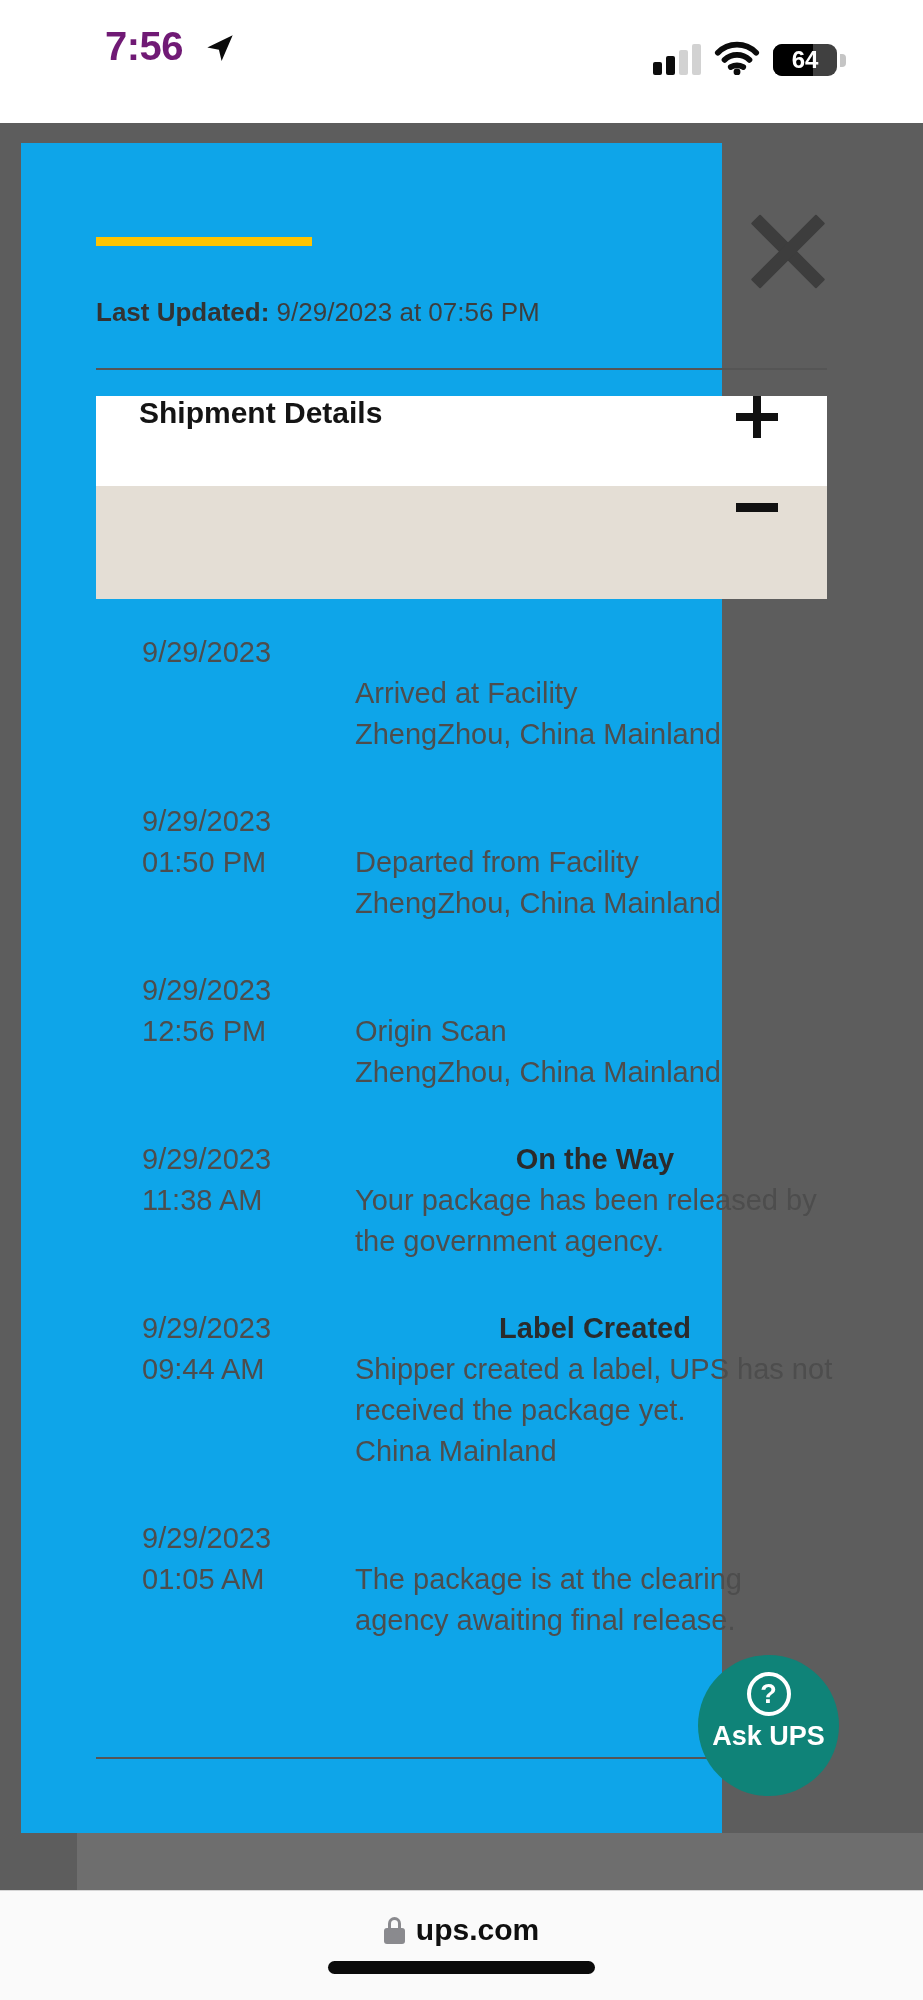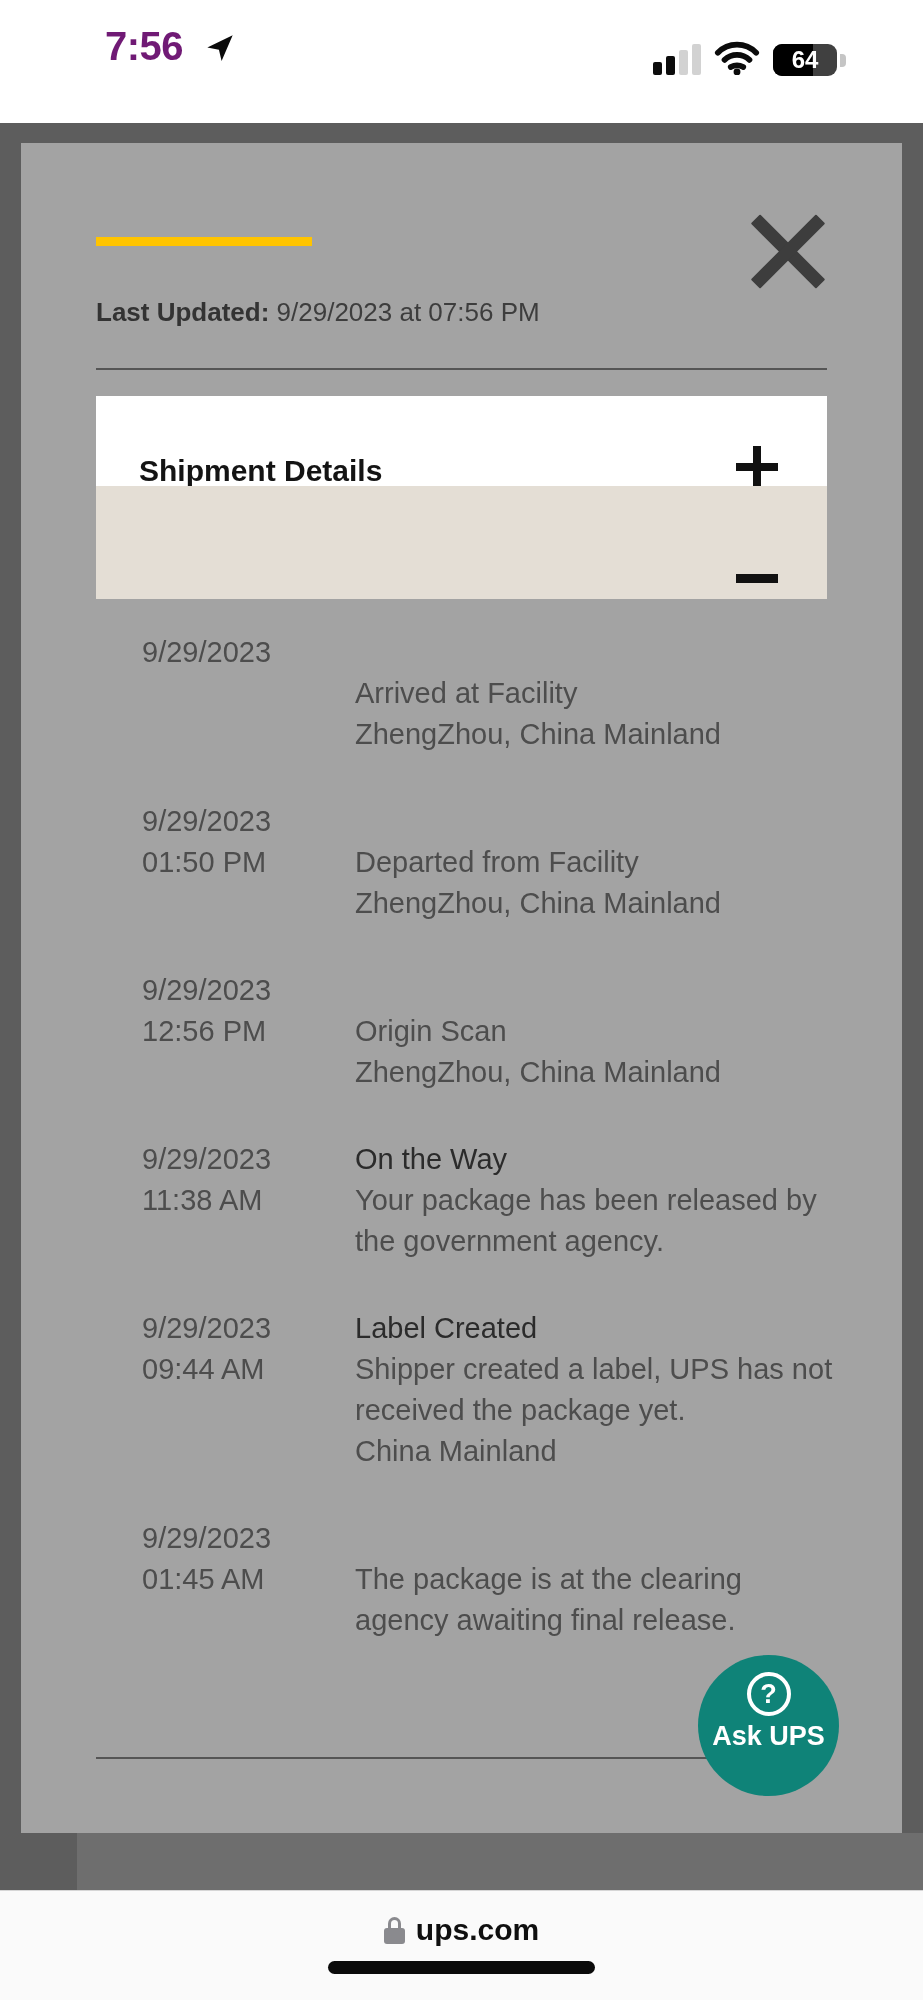--- a/index.html
+++ b/index.html
@@ -24,50 +24,50 @@
   .wifi { position:absolute; left:714px; top:40px; }
   .battery { position:absolute; left:773px; top:44px; width:64px; height:32px; border-radius:9px; background:#404040; overflow:hidden; }
   .battery-fill { position:absolute; left:0; top:0; bottom:0; width:62%; background:#000; }
   .battery-num { position:absolute; left:0; top:0; width:100%; height:100%; display:flex; align-items:center; justify-content:center; font-size:24px; font-weight:700; color:#fff; }
   .battery-tip { position:absolute; left:840px; top:54px; width:6px; height:13px; background:#c5c5c5; border-radius:0 4px 4px 0; }
 
   
   .behind-panel { position:absolute; left:77px; top:1833px; width:846px; height:57px; background:#6e6e6e; }
 
   
-  .modal { position:absolute; left:21px; top:143px; width:881px; height:1690px; background:#a3a3a3; }
+  .modal { position:absolute; left:21px; top:143px; width:701px; height:1690px; background:#0ea5e9; }
   .accent-bar { position:absolute; left:75px; top:94px; width:216px; height:9px; background:#ffc400; }
   .close-btn { position:absolute; left:726px; top:68px; width:82px; height:82px; cursor:pointer; }
   .close-btn span { position:absolute; left:-5px; top:34px; width:92px; height:13px; background:#3d3d3d; border-radius:1px; }
   .close-btn span:nth-child(1){ transform:rotate(45deg); }
   .close-btn span:nth-child(2){ transform:rotate(-45deg); }
 
   .last-updated { position:absolute; left:75px; top:154px; font-size:26px; color:#3d3d3d; }
   .last-updated b { font-weight:700; color:#333; }
 
   .divider { position:absolute; left:75px; width:731px; height:2px; background:#555; }
   .divider-top { top:225px; }
   .divider-bottom { top:1614px; }
 
-  .acc-row { position:absolute; left:75px; width:731px; display:flex; align-items:flex-end; cursor:pointer; }
+  .acc-row { position:absolute; left:75px; width:731px; display:flex; align-items:flex-start; cursor:pointer; }
   .acc-details { top:253px; height:92px; background:#ffffff; }
   .acc-progress { top:343px; height:113px; background:#e4ded5; }
   .acc-label { margin-left:43px; font-size:30px; font-weight:700; color:#141414; }
   .acc-icon { position:absolute; right:49px; width:42px; height:42px; }
   .icon-plus::before { content:""; position:absolute; left:0; right:0; top:17px; height:8px; background:#111; }
   .icon-plus::after  { content:""; position:absolute; top:0; bottom:0; left:17px; width:8px; background:#111; }
   .icon-minus::before{ content:""; position:absolute; left:0; right:0; top:17px; height:9px; background:#111; }
 
   
   .timeline { position:absolute; left:89px; top:489px; width:717px;margin-left:32px; }
   .tl-row { display:flex; margin-bottom:46px; font-size:29px; line-height:41px; color:#4d4d4d; }
   .tl-left { width:213px; flex:none; }
   .tl-left div { white-space:nowrap; }
   .tl-right { width:480px; }
-  .tl-title { font-weight:400; color:#2b2b2b; min-height:41px; }
+  .tl-title { font-weight:700; color:#2b2b2b; min-height:41px;text-align:center; }
   .tl-desc {}
   .tl-loc {}
 
   
   .ask-ups { position:absolute; left:677px; top:1512px; width:141px; height:141px; border-radius:50%; background:#0f8378; display:flex; flex-direction:column; align-items:center; cursor:pointer; }
   .q-icon { margin-top:17px; width:44px; height:44px; border:4px solid #fff; border-radius:50%; display:flex; align-items:center; justify-content:center; font-size:27px; font-weight:700; color:#fff; }
   .ask-label { margin-top:5px; font-size:27px; font-weight:700; color:#fff; }
 
   
   .safari-bar { position:absolute; left:0; top:1890px; width:923px; height:123px; background:#fafafa; border-top:1px solid #d6d6d6; }
@@ -188,21 +188,21 @@
       <div class="tl-right">
         <div class="tl-title">Label Created</div>
         <div class="tl-desc">Shipper created a label, UPS has not received the package yet.</div>
         <div class="tl-loc">China Mainland</div>
       </div>
     </div>
 
     <div class="tl-row">
       <div class="tl-left">
         <div>9/29/2023</div>
-        <div>01:45 AM</div>
+        <div>01:05 AM</div>
       </div>
       <div class="tl-right">
         <div class="tl-title"></div>
         <div class="tl-desc">The package is at the clearing agency awaiting final release.</div>
         <div class="tl-loc"></div>
       </div>
     </div>
 
   </div>
 

